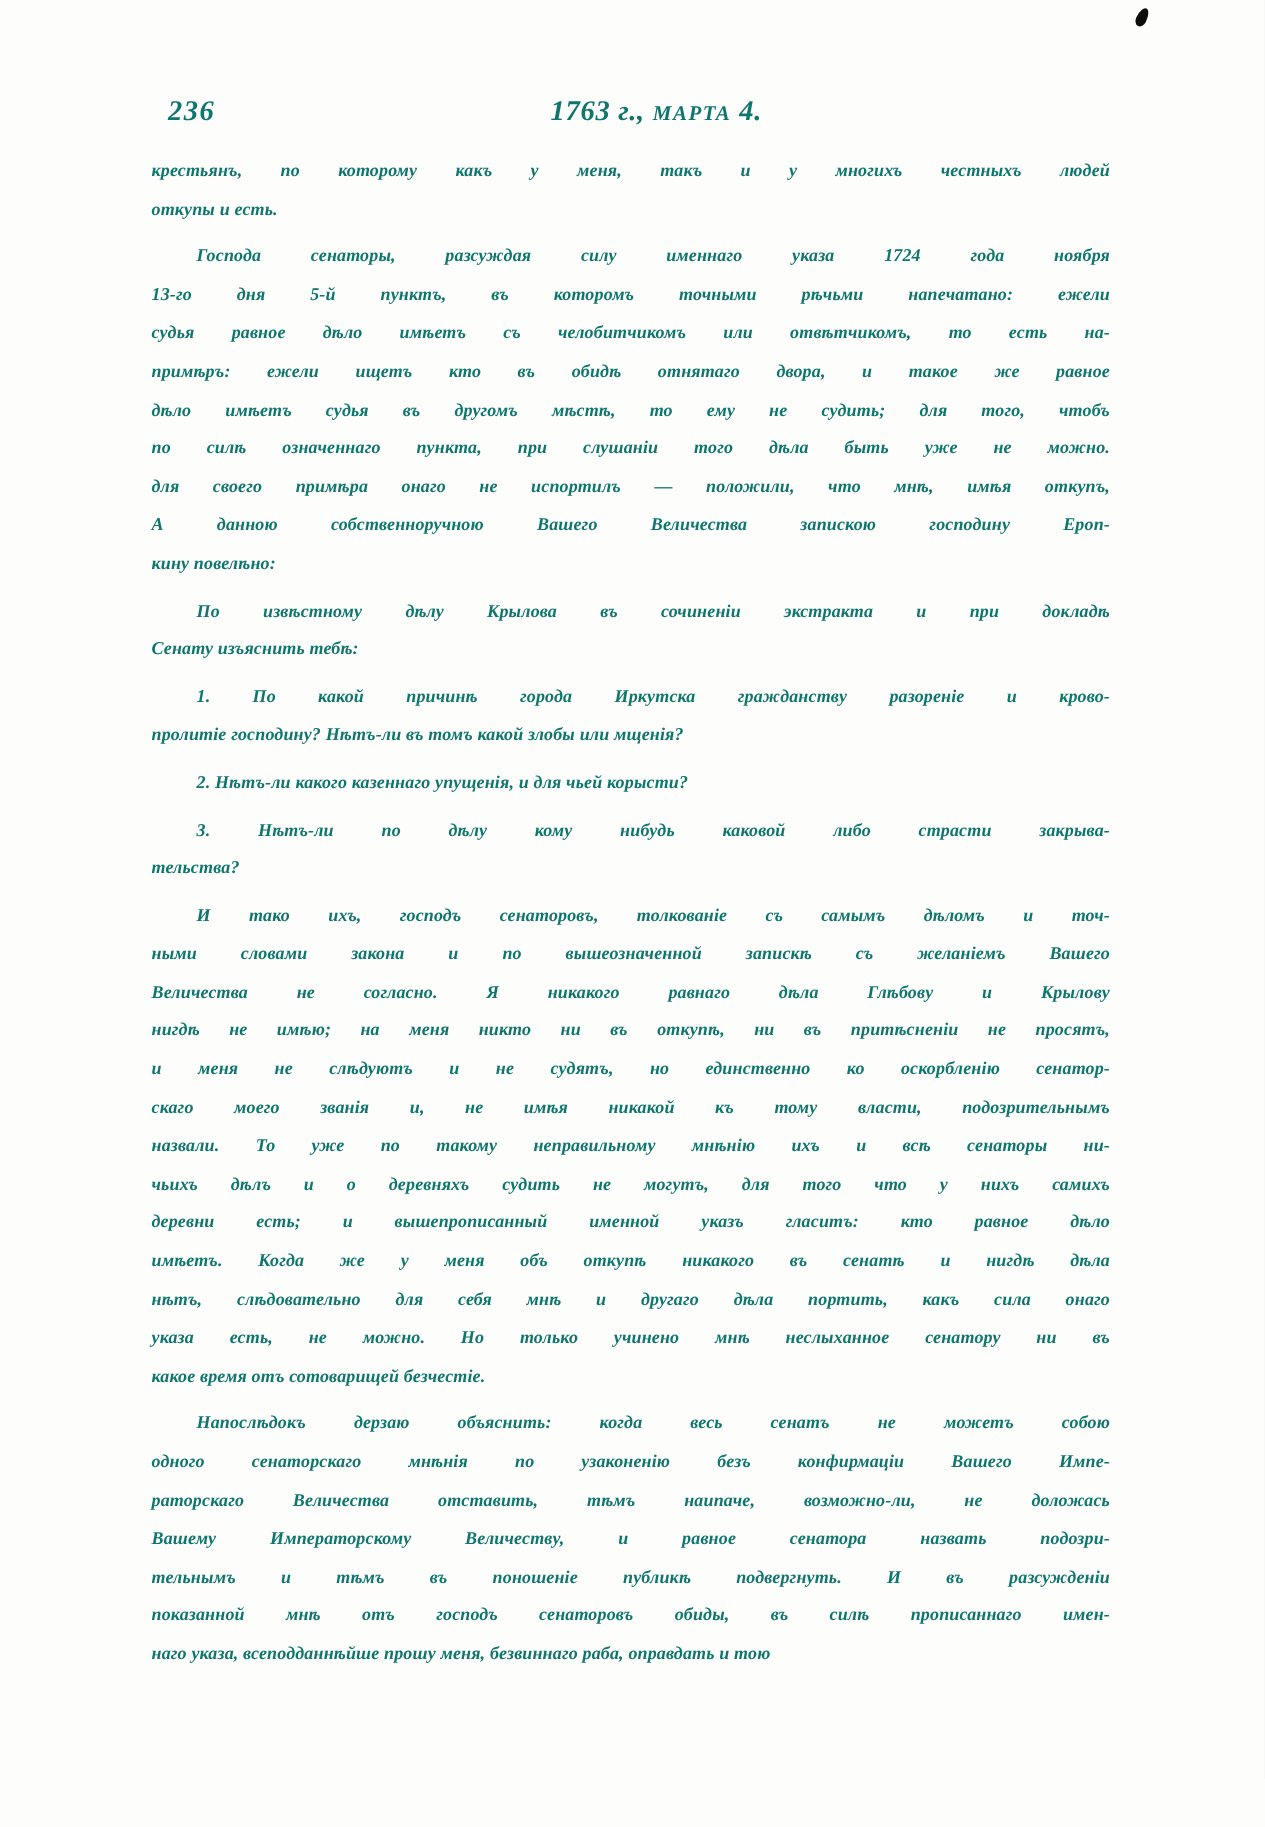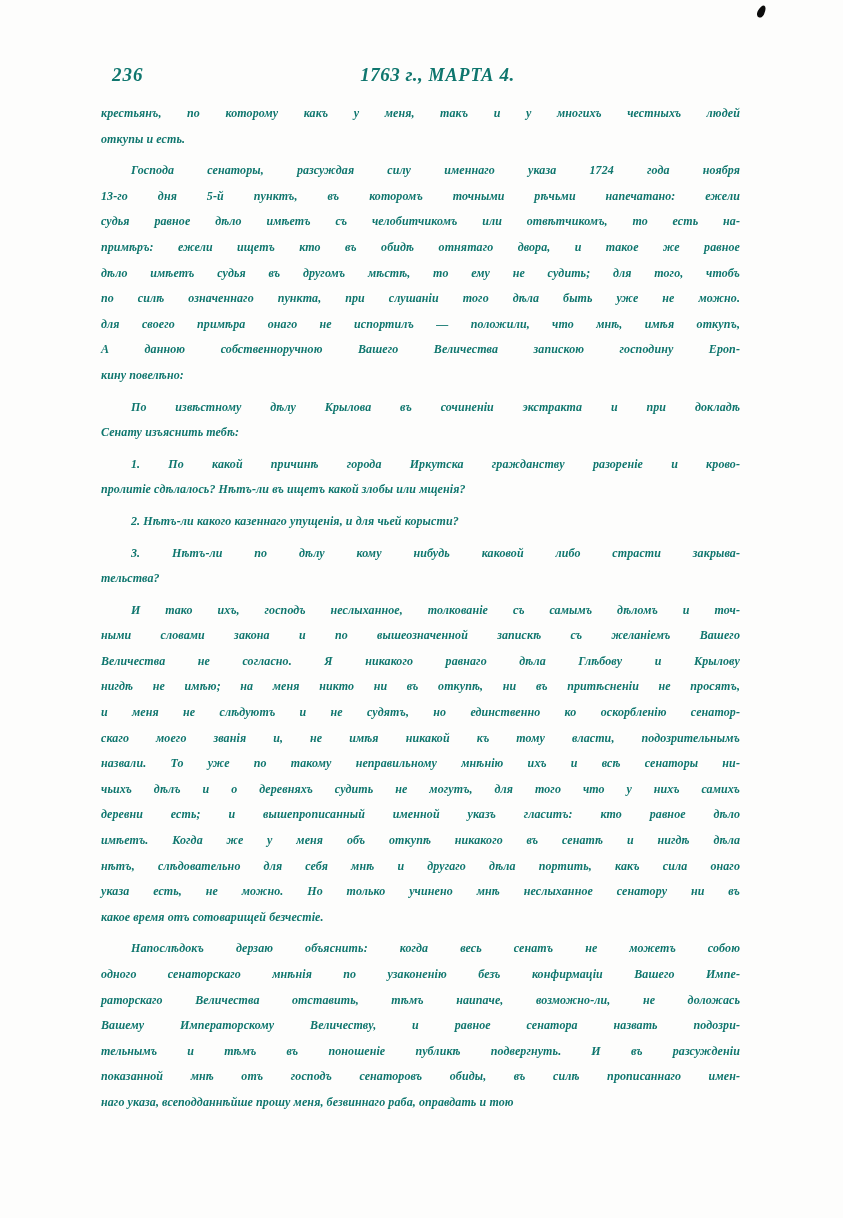--- a/index.html
+++ b/index.html
@@ -33,21 +33,21 @@
   .running-title {
     position:absolute; left:0; right:0; top:0;
     text-align:center;
     transform:translateX(17px);
     font-size:19px;
     letter-spacing:0.5px;
     white-space:nowrap;
   }
   .running-title .month {
     text-transform:uppercase;
-    font-size:18px;
+    font-size:14px;
     letter-spacing:1px;
   }
   .body-text {
     margin-top:13px;
     font-size:12px;
     font-weight:700;
     line-height:25.6px;
     letter-spacing:0.1px;
   }
   .para { margin:0 0 6px 0; }
@@ -90,31 +90,31 @@
           <div class="line">для своего примѣра онаго не испортилъ — положили, что мнѣ, имѣя откупъ,</div>
           <div class="line">А данною собственноручною Вашего Величества запискою господину Ероп-</div>
           <div class="line final">кину повелѣно:</div>
         </div>
         <div class="para indent">
           <div class="line">По извѣстному дѣлу Крылова въ сочиненіи экстракта и при докладѣ</div>
           <div class="line final">Сенату изъяснить тебѣ:</div>
         </div>
         <div class="para indent">
           <div class="line">1. По какой причинѣ города Иркутска гражданству разореніе и крово-</div>
-          <div class="line final">пролитіе сдѣлалось? Нѣтъ-ли въ ищетъ какой злобы или мщенія?</div>
+          <div class="line final">пролитіе господину? Нѣтъ-ли въ томъ какой злобы или мщенія?</div>
         </div>
         <div class="para indent">
           <div class="line final">2. Нѣтъ-ли какого казеннаго упущенія, и для чьей корысти?</div>
         </div>
         <div class="para indent">
           <div class="line">3. Нѣтъ-ли по дѣлу кому нибудь каковой либо страсти закрыва-</div>
           <div class="line final">тельства?</div>
         </div>
         <div class="para indent">
-          <div class="line">И тако ихъ, господъ неслыханное, толкованіе съ самымъ дѣломъ и точ-</div>
+          <div class="line">И тако ихъ, господъ сенаторовъ, толкованіе съ самымъ дѣломъ и точ-</div>
           <div class="line">ными словами закона и по вышеозначенной запискѣ съ желаніемъ Вашего</div>
           <div class="line">Величества не согласно. Я никакого равнаго дѣла Глѣбову и Крылову</div>
           <div class="line">нигдѣ не имѣю; на меня никто ни въ откупѣ, ни въ притѣсненіи не просятъ,</div>
           <div class="line">и меня не слѣдуютъ и не судятъ, но единственно ко оскорбленію сенатор-</div>
           <div class="line">скаго моего званія и, не имѣя никакой къ тому власти, подозрительнымъ</div>
           <div class="line">назвали. То уже по такому неправильному мнѣнію ихъ и всѣ сенаторы ни-</div>
           <div class="line">чьихъ дѣлъ и о деревняхъ судить не могутъ, для того что у нихъ самихъ</div>
           <div class="line">деревни есть; и вышепрописанный именной указъ гласитъ: кто равное дѣло</div>
           <div class="line">имѣетъ. Когда же у меня объ откупѣ никакого въ сенатѣ и нигдѣ дѣла</div>
           <div class="line">нѣтъ, слѣдовательно для себя мнѣ и другаго дѣла портить, какъ сила онаго</div>

